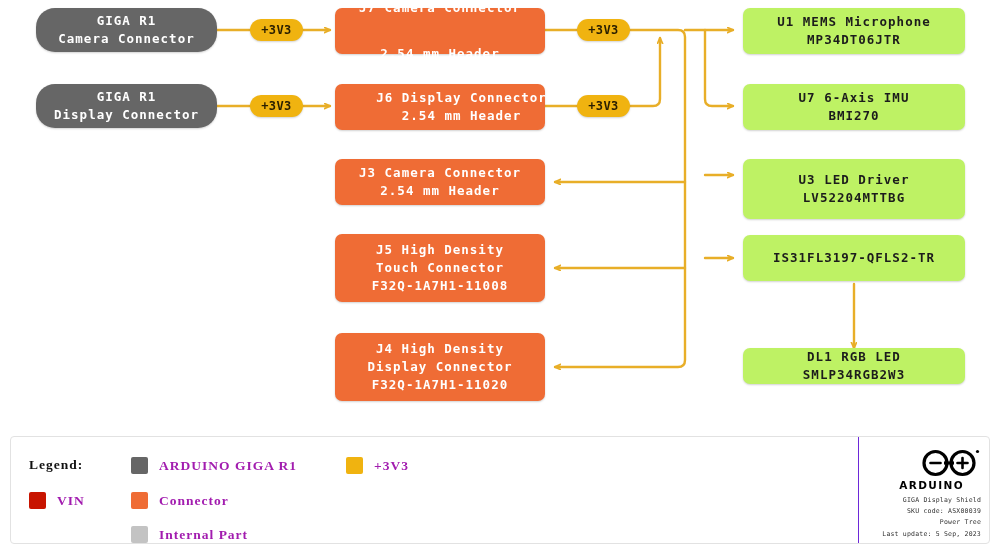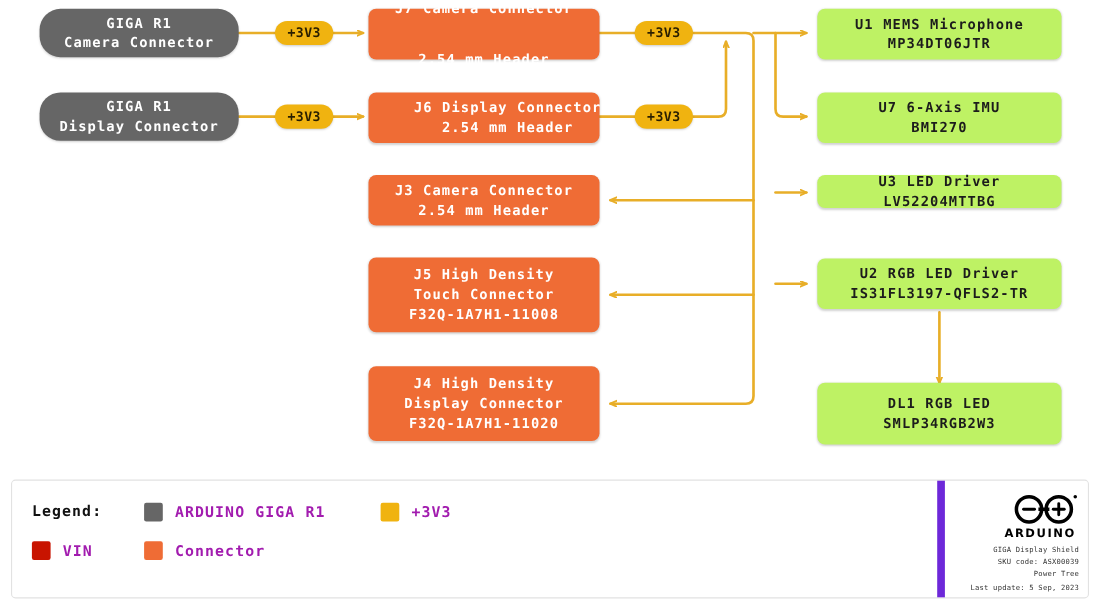--- a/index.html
+++ b/index.html
@@ -50,21 +50,22 @@
     border:1px solid #e2e2e2;
     border-radius:4px;
     background:#ffffff;
     box-sizing:border-box;
     display:flex;
   }
   #legend-left{
     position:relative;
     width:848px;height:100%;
     box-sizing:border-box;
-    border-right:7px solid #6d28d9;
+    border-right:1px solid #6d28d9;
+    font-family:Liberation Serif, serif;
   }
   .lg-row{position:absolute;display:flex;align-items:center;}
   .lg-title{
     font-size:13.5px;font-weight:bold;color:#111;
     letter-spacing:1px;white-space:nowrap;
   }
   .sw{width:17px;height:17px;border-radius:2px;display:inline-block;}
   .lg-lab{
     font-size:13.5px;font-weight:bold;color:#a21caf;
     letter-spacing:1px;margin-left:11px;white-space:nowrap;
@@ -72,21 +73,21 @@
 
   #legend-right{
     position:relative;flex:1;height:100%;
   }
   #arduino-logo{
     position:absolute;top:11px;left:0;right:8px;
     display:flex;flex-direction:column;align-items:flex-end;
   }
   #arduino-wordmark{
     font-size:10.5px;font-weight:bold;letter-spacing:1.4px;
-    color:#000;margin-top:1px;margin-right:3px;
+    color:#000;margin-top:1px;margin-right:17px;
     font-family:"DejaVu Sans","Liberation Sans",sans-serif;
   }
   #meta{
     position:absolute;right:8px;top:58px;
     text-align:right;
     font-size:6.5px;line-height:1.72;
     color:#333;letter-spacing:0.2px;
     font-family:"DejaVu Sans Mono","Liberation Mono",monospace;
   }
   #meta div{white-space:nowrap;}
@@ -185,29 +186,28 @@
   </div>
 
   <div class="node internal" style="left:743px;top:8px;width:222px;height:46px;">
     <span class="ln">U1 MEMS Microphone</span>
     <span class="ln">MP34DT06JTR</span>
   </div>
   <div class="node internal" style="left:743px;top:84px;width:222px;height:46px;">
     <span class="ln">U7 6-Axis IMU</span>
     <span class="ln">BMI270</span>
   </div>
-  <div class="node internal" style="left:743px;top:159px;width:222px;height:30px;">
+  <div class="node internal" style="left:743px;top:159px;width:222px;height:60px;">
     <span class="ln">U3 LED Driver</span>
     <span class="ln">LV52204MTTBG</span>
   </div>
   <div class="node internal" style="left:743px;top:235px;width:222px;height:46px;">
-    <span class="ln">U2 RGB LED Driver</span>
     <span class="ln">IS31FL3197-QFLS2-TR</span>
   </div>
-  <div class="node internal" style="left:743px;top:348px;width:222px;height:56px;">
+  <div class="node internal" style="left:743px;top:348px;width:222px;height:36px;">
     <span class="ln">DL1 RGB LED</span>
     <span class="ln">SMLP34RGB2W3</span>
   </div>
 </div>
 
 <div id="legend">
 
   <div id="legend-left">
 
     <div class="lg-row" style="left:18px;top:20px;">
@@ -227,20 +227,24 @@
     <div class="lg-row" style="left:18px;top:55px;">
       <span class="sw" style="background:#c81400;"></span>
       <span class="lg-lab">VIN</span>
     </div>
 
     <div class="lg-row" style="left:120px;top:55px;">
       <span class="sw" style="background:#ef6c35;"></span>
       <span class="lg-lab">Connector</span>
     </div>
 
+    <div class="lg-row" style="left:120px;top:89px;">
+      <span class="sw" style="background:#c3c3c3;"></span>
+      <span class="lg-lab">Internal Part</span>
+    </div>
   </div>
 
   <div id="legend-right">
     <div id="arduino-logo">
       <svg width="62" height="30" viewBox="0 0 62 30" xmlns="http://www.w3.org/2000/svg">
         <g fill="none" stroke="#000000" stroke-width="3.2">
           <circle cx="16.5" cy="15" r="11.5"></circle>
           <circle cx="43.5" cy="15" r="11.5"></circle>
           <path d="M25,15 H35" stroke-width="3.2"></path>
         </g>

